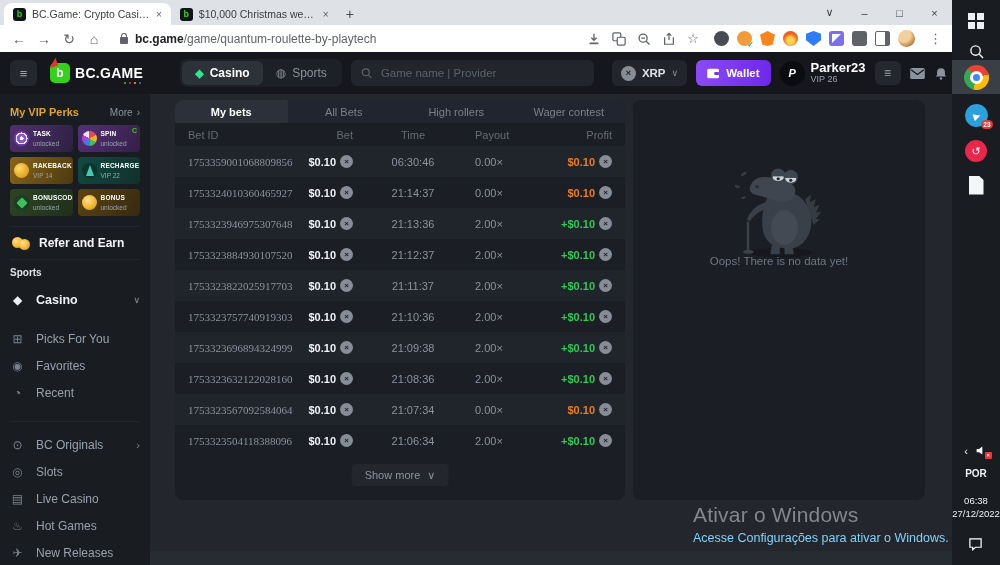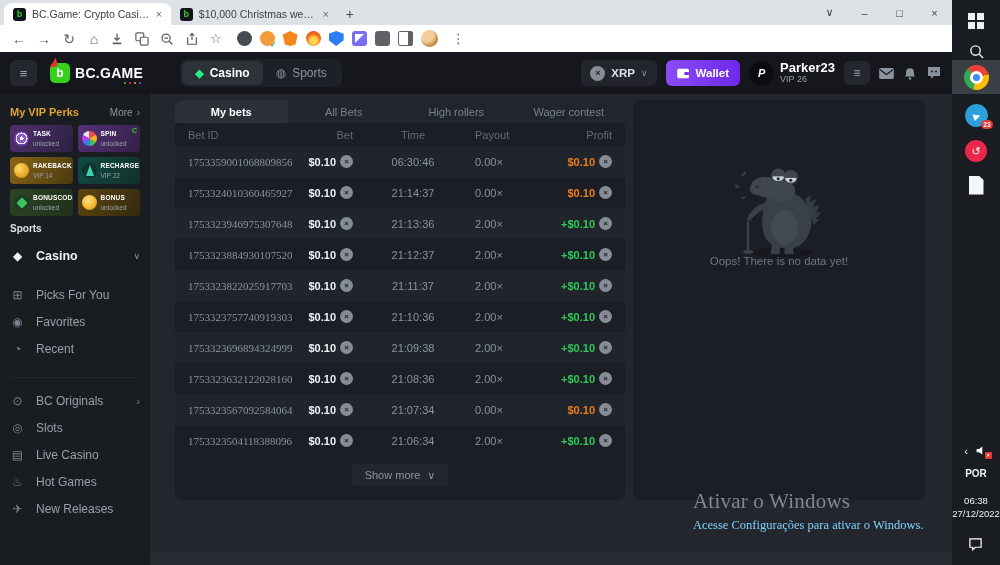--- a/index.html
+++ b/index.html
@@ -161,21 +161,21 @@
   .c-profit{justify-self:end;display:flex;align-items:center;gap:4px;font-weight:bold;}
   .c-profit.win b{color:#2fc758;}
   .c-profit.loss b{color:#ec7d1e;}
   .coin{width:13px;height:13px;border-radius:50%;background:#868d96;color:#1b1e24;font-size:8px;font-weight:bold;font-style:normal;display:inline-flex;align-items:center;justify-content:center;flex:none;}
   #show-more{position:absolute;left:50%;transform:translateX(-50%);top:364px;height:22px;background:#23262d;border-radius:4px;color:#8b939e;font-size:11px;display:flex;align-items:center;gap:7px;padding:0 13px;border:none;font-family:"Liberation Sans",sans-serif;}
 
   #empty-panel{position:absolute;left:483px;top:6px;width:292px;height:400px;background:#1b1e24;border-radius:8px;}
   #mascot{position:absolute;left:50%;top:52px;transform:translateX(-50%);}
   #empty-msg{position:absolute;left:0;right:0;top:155px;text-align:center;color:#6e7684;font-size:11.5px;}
 
-  #watermark{position:absolute;left:543px;top:395px;color:#84878d;font-family:Liberation Serif, serif;}
+  #watermark{position:absolute;left:543px;top:409px;color:#84878d;}
   .wm-title{font-size:21px;font-weight:300;letter-spacing:.2px;}
   .wm-sub{font-size:12.5px;margin-top:4px;color:#7dd3fc;}
   #footer-strip{position:absolute;left:0;right:0;bottom:0;height:14px;background:#272b32;}
 </style>
 </head>
 <body>
 
 <div id="screen">
 
   <div id="browser">
@@ -200,20 +200,24 @@
         <span>□</span>
         <span>×</span>
       </div>
     </div>
 
     <div id="addressbar">
       <span class="nav-ic">←</span>
       <span class="nav-ic">→</span>
       <span class="nav-ic">↻</span>
       <span class="nav-ic">⌂</span>
+      <div id="urlbox">
+        <span class="lock"></span>
+        <span><span class="url-host">bc.game</span><span class="url-path">/game/quantum-roulette-by-playtech</span></span>
+      </div>
       <div id="toolbar-icons">
         <svg width="14" height="14" viewBox="0 0 16 16">
             <path d="M8 2v7M5 6.5L8 9.5 11 6.5" stroke="#5f6368" stroke-width="1.5" fill="none"></path>
             <path d="M3 12h10v2H3z" fill="#5f6368"></path>
           </svg>
         <svg width="14" height="14" viewBox="0 0 16 16">
             <rect x="1" y="1" width="9" height="9" rx="1.5" fill="none" stroke="#5f6368" stroke-width="1.4"></rect>
             <rect x="6" y="6" width="9" height="9" rx="1.5" fill="#fff" stroke="#5f6368" stroke-width="1.4"></rect>
           </svg>
         <svg width="14" height="14" viewBox="0 0 16 16">
@@ -259,20 +263,27 @@
         <div id="nav-pill">
           <span class="nav-seg active">
               <span class="dia">◆</span>
               <span>Casino</span>
             </span>
           <span class="nav-seg">
               <span class="bball">◍</span>
               <span>Sports</span>
             </span>
         </div>
+        <div id="hd-search">
+          <svg width="12" height="12" viewBox="0 0 16 16">
+              <circle cx="7" cy="7" r="5" fill="none" stroke="#5a626d" stroke-width="1.7"></circle>
+              <line x1="11" y1="11" x2="15" y2="15" stroke="#5a626d" stroke-width="1.7"></line>
+            </svg>
+          <input placeholder="Game name | Provider" style="">
+        </div>
         <span class="hspacer"></span>
         <div id="xrp-sel">
           <span class="coin-big">×</span>
           <b>XRP</b>
           <span class="chev">∨</span>
         </div>
         <div id="wallet-btn">
           <svg width="13" height="11" viewBox="0 0 16 14">
               <rect width="15" height="12" y="1" rx="2" fill="#fff"></rect>
               <rect x="9" y="5" width="6" height="4" rx="1" fill="#7532f0"></rect>
@@ -360,20 +371,24 @@
   </div>
             <div class="perk perk-5">
     <span class="p-icon pi-coin"></span>
     <span class="p-txt">
       <span class="p-name">BONUS</span>
       <span class="p-sub">unlocked</span>
     </span>
     <span class="p-crescent"></span>
   </div>
           </div>
+        <div id="refer">
+          <span class="coins"></span>
+          <span class="refer-label">Refer and Earn</span>
+        </div>
         <div class="sports-label">Sports</div>
         <div class="casino-row">
           <span class="ci">◆</span>
           <b>Casino</b>
           <span class="chev">∨</span>
         </div>
         <div class="menu" id="menu-top">
             <div class="mi">
     <span class="mi-icon">⊞</span>
     <span class="mi-label">Picks For You</span>

